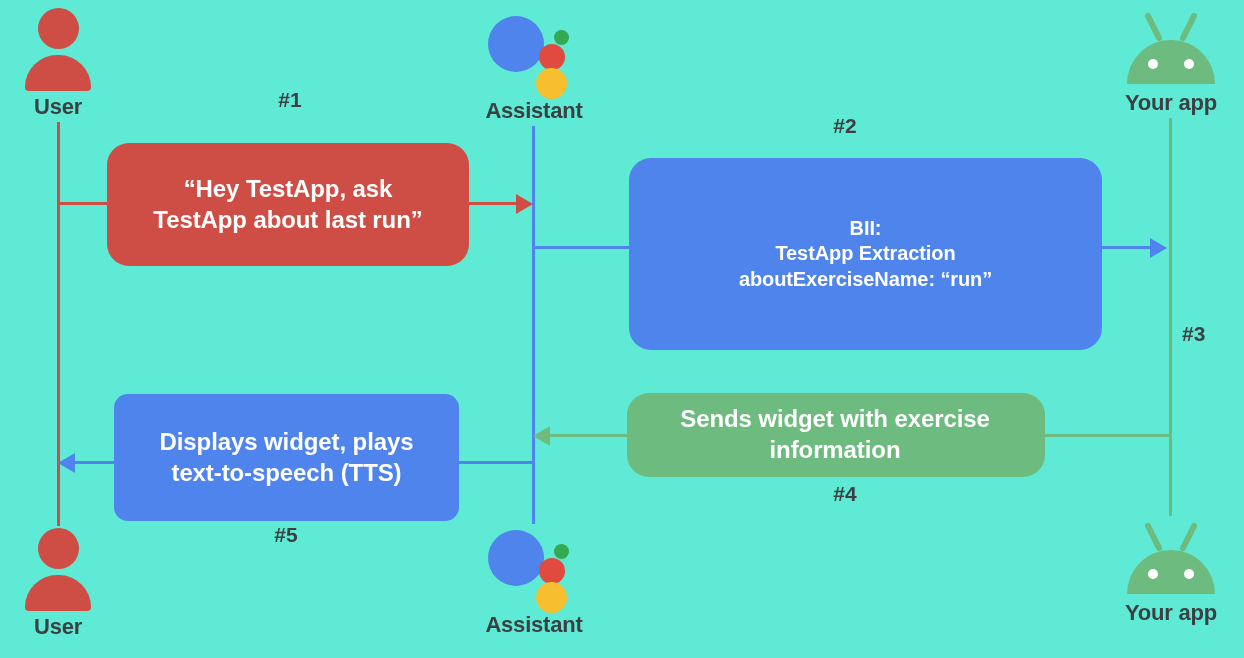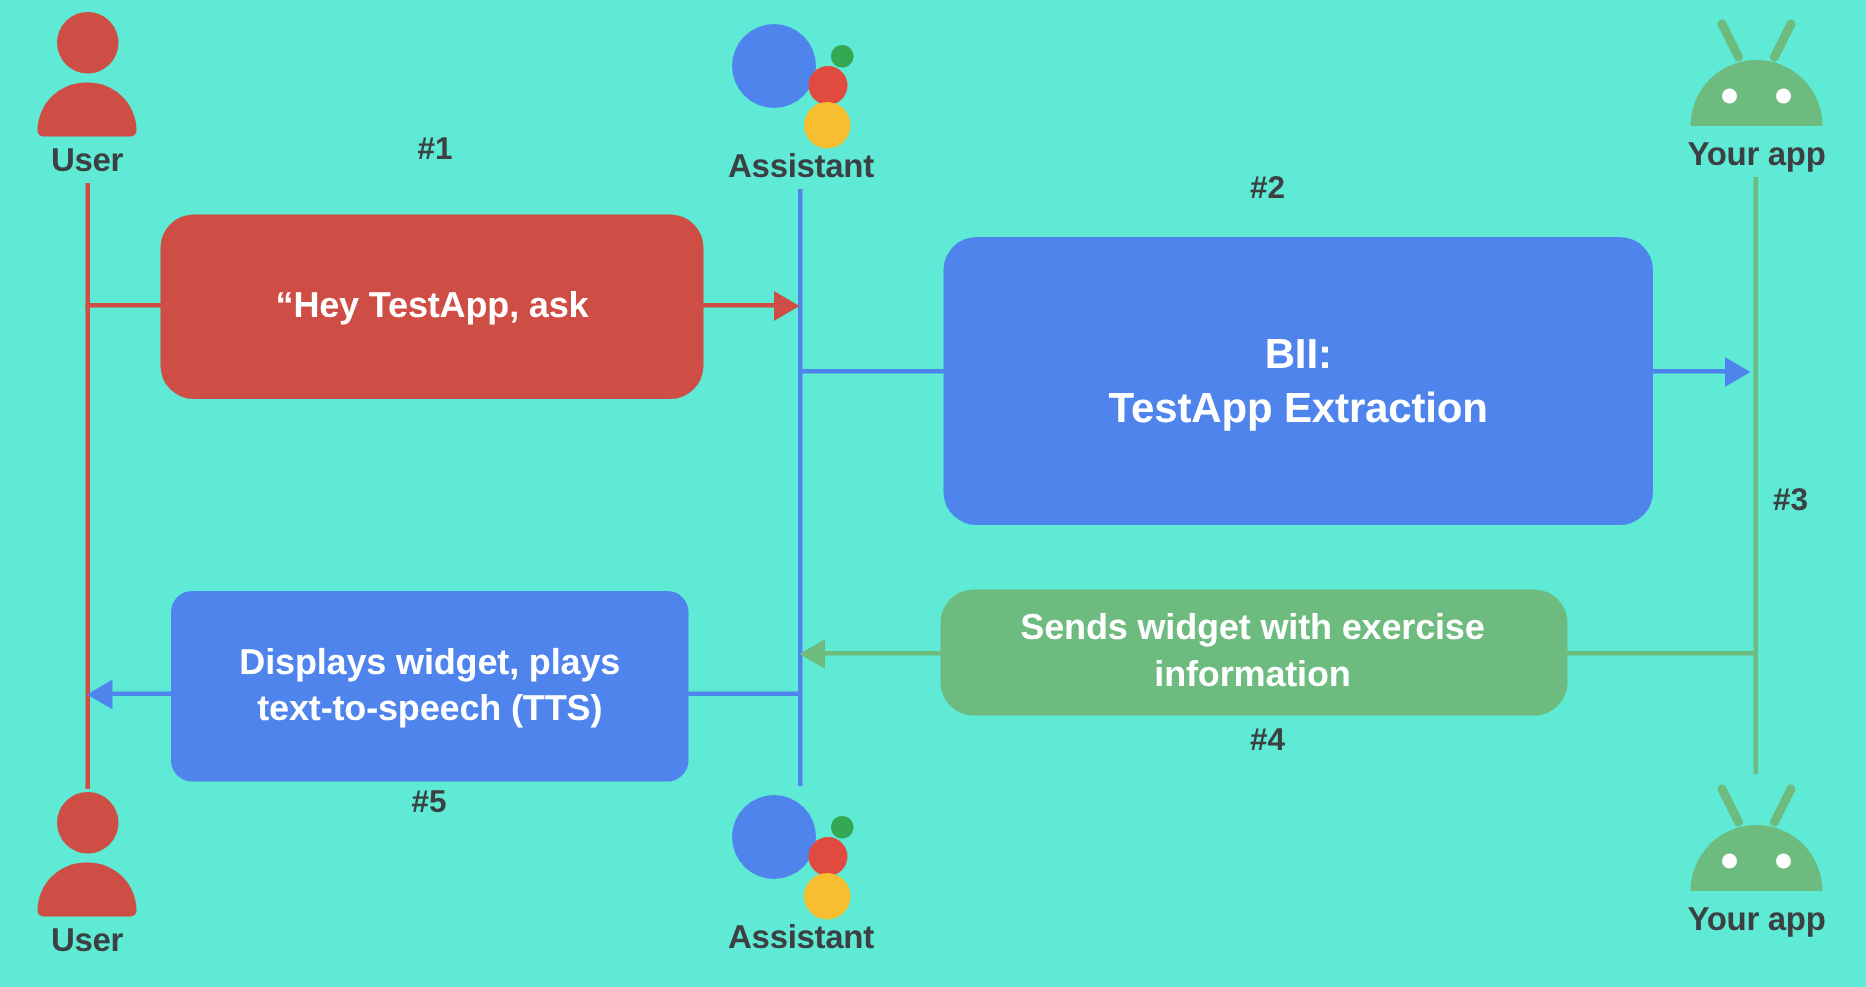--- a/index.html
+++ b/index.html
@@ -234,32 +234,34 @@
     <div class="actor-label">Your app</div>
   </div>
 
   <div class="hline" style="left:57px; top:202px; width:52px; background:#ce4e45;"></div>
   <div class="hline" style="left:468px; top:202px; width:52px; background:#ce4e45;"></div>
   <div class="arrowhead arrow-right" style="left:516px; top:194px; color:#ce4e45;"></div>
 
   <div class="msgbox" style="left:107px; top:143px; width:362px; height:123px; background:#ce4e45; font-size:24px;">
     <div>
       <div>“Hey TestApp, ask</div>
+      <div>TestApp about last run”</div>
     </div>
   </div>
   <div class="step" style="left:250px; top:88px; width:80px;">#1</div>
 
   <div class="hline" style="left:532px; top:246px; width:100px; background:#4e84ec;"></div>
   <div class="hline" style="left:1100px; top:246px; width:52px; background:#4e84ec;"></div>
   <div class="arrowhead arrow-right" style="left:1150px; top:238px; color:#4e84ec;"></div>
 
-  <div class="msgbox" style="left:629px; top:158px; width:473px; height:192px; background:#4e84ec; font-size:28px;">
+  <div class="msgbox" style="left:629px; top:158px; width:473px; height:192px; background:#4e84ec; font-size:20px;">
     <div>
       <div>BII:</div>
       <div>TestApp Extraction</div>
+      <div>aboutExerciseName: “run”</div>
     </div>
   </div>
   <div class="step" style="left:805px; top:114px; width:80px;">#2</div>
 
   <div class="step" style="left:1182px; top:322px; width:60px; text-align:left;">#3</div>
 
   <div class="hline" style="left:550px; top:434px; width:80px; background:#6dbb7e;"></div>
   <div class="hline" style="left:1044px; top:434px; width:126px; background:#6dbb7e;"></div>
   <div class="arrowhead arrow-left" style="left:533px; top:426px; color:#6dbb7e;"></div>
 

